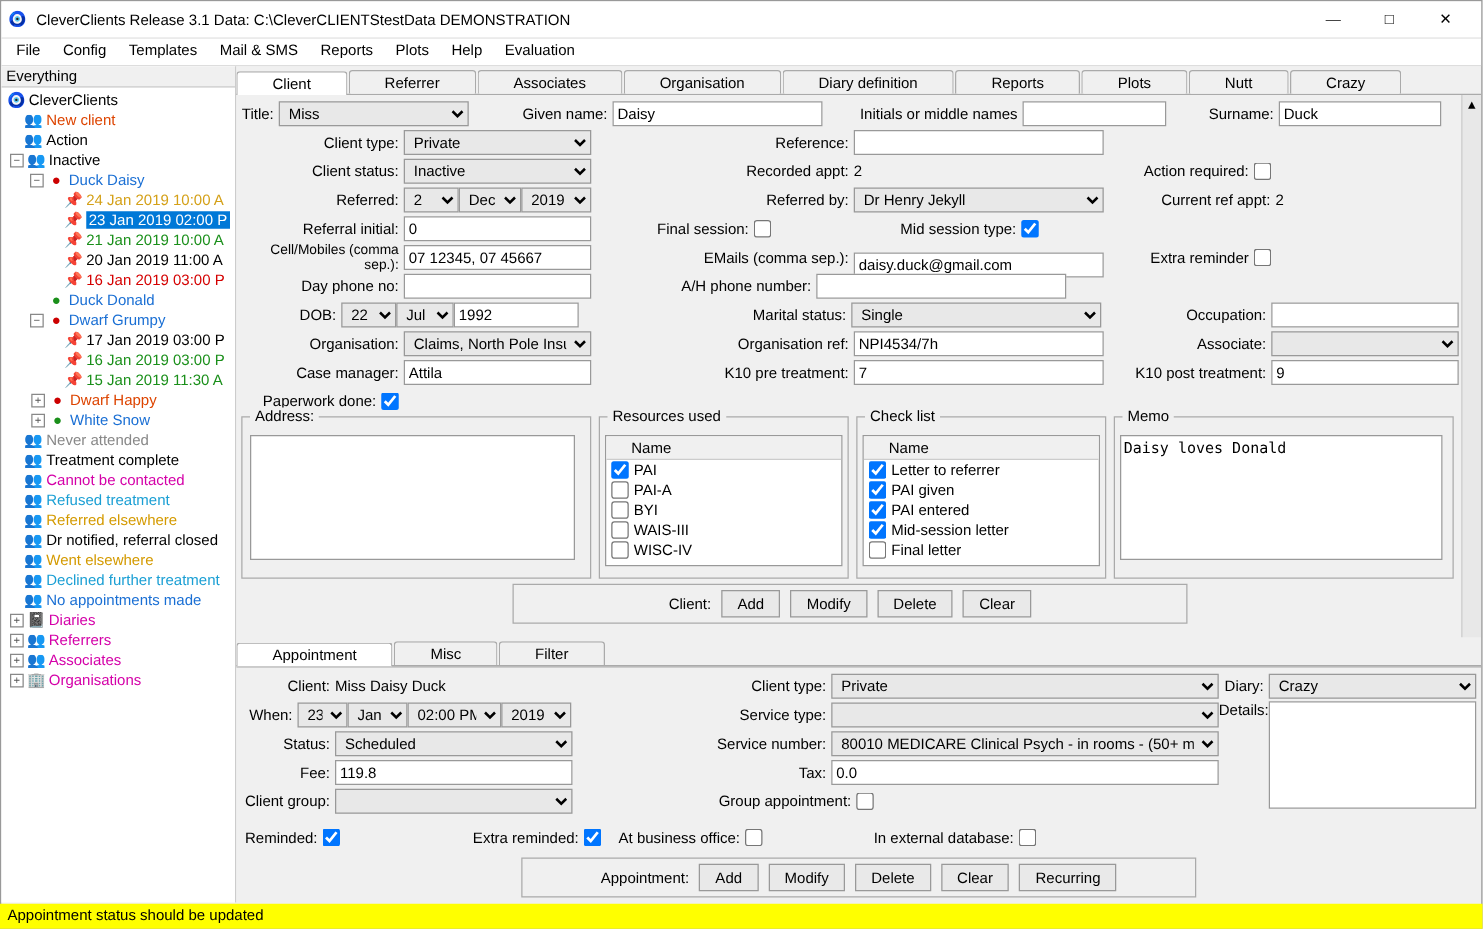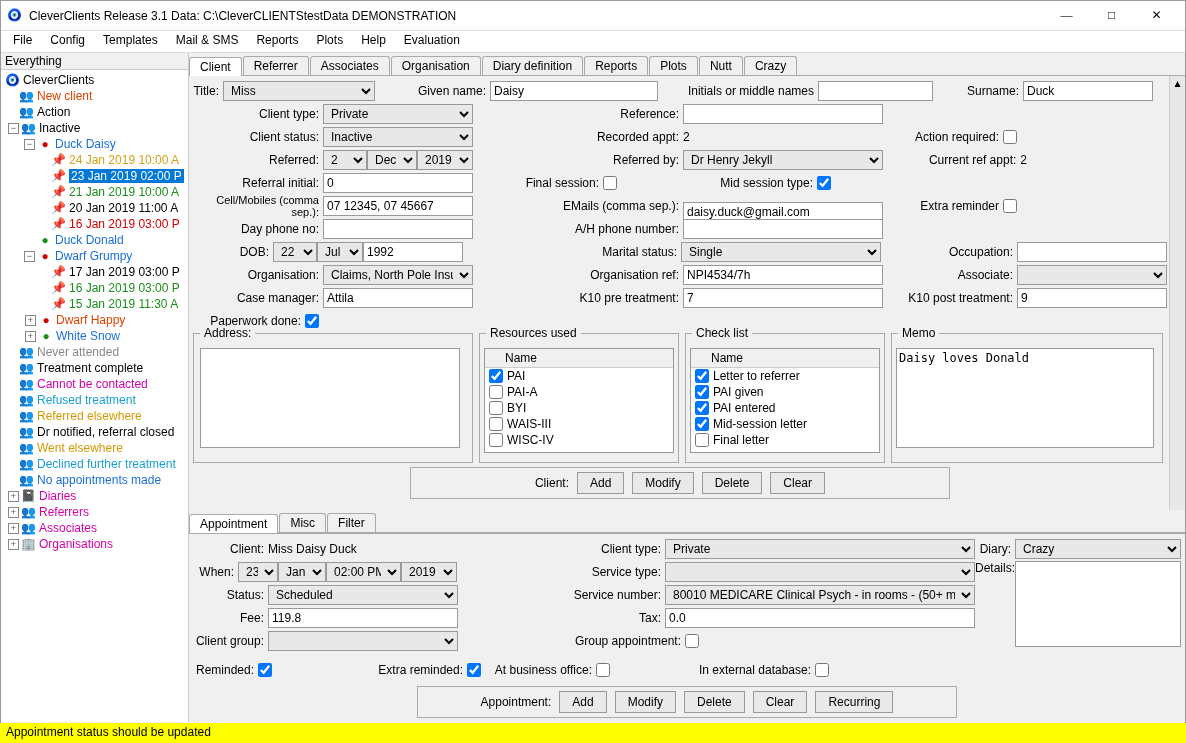--- a/index.html
+++ b/index.html
@@ -13,21 +13,21 @@
   .everything-header { background: #f0f0f0; padding: 1px 4px; border-bottom: 1px solid #ccc; }
   .main { display:flex; height: calc(100% - 30px - 22px - 20px); }
   .sidebar { width: 188px; background: #fff; border-right: 1px solid #ccc; overflow: auto; font-size: 12px; }
   .tree-item { white-space: nowrap; display:flex; align-items:center; height: 16px; gap:3px; }
   .tree-toggle { width:11px; height:11px; border:1px solid #888; font-size:9px; line-height:9px; text-align:center; color:#555; cursor:pointer; }
   .tree-indent { display:inline-block; }
   .tree-icon { width:14px; display:inline-flex; justify-content:center; }
   .tree-sel { background:#0078d7; color:#fff; padding:0 2px; }
   .content { flex:1; display:flex; flex-direction:column; overflow:hidden; }
   .tabbar { display:flex; border-bottom:1px solid #aaa; background:#f0f0f0; padding-top:3px;}
-  .tab { padding:2px 10px; border:1px solid #aaa; border-bottom:none; margin-right:1px; background:#f0f0f0; border-radius:3px 3px 0 0; cursor:default;}
+  .tab { padding:2px 28px; border:1px solid #aaa; border-bottom:none; margin-right:1px; background:#f0f0f0; border-radius:3px 3px 0 0; cursor:default;}
   .tab.active { background:#fff; position:relative; top:1px; }
   .client-panel { flex:1; overflow:auto; padding:4px 18px 4px 4px; position:relative; background:#f0f0f0;}
   .form-row { display:flex; align-items:center; margin-bottom:2px; height:21px; }
   .lbl { text-align:right; padding-right:4px; }
   input[type=text], select { height:20px; border:1px solid #999; background:#fff; font-size:12px; padding:0 3px; font-family:inherit;}
   select { background:#e8e8e8; }
   input[type=checkbox] { width:14px; height:14px; }
   .group-box { border:1px solid #aaa; }
   .group-title { position:relative; top:-8px; left:6px; background:#f0f0f0; padding:0 4px; display:inline-block;}
   button { background:#e9e9e9; border:1px solid #999; padding:2px 12px; font-size:12px; font-family:inherit; cursor:pointer; height:22px;}
@@ -305,21 +305,21 @@
         <input type="text" style="width: 200px; margin-top: 12px;" value="daisy.duck@gmail.com">
         <span style="flex:1"></span>
         <span class="lbl">Extra reminder</span>
         <input type="checkbox" style="">
         <span style="width:150px"></span>
       </div>
 
       <div class="form-row">
         <span class="lbl" style="width:130px">Day phone no:</span>
         <input type="text" style="width: 150px;" value="">
-        <span class="lbl" style="width:210px">A/H phone number:</span>
+        <span class="lbl" style="width:180px">A/H phone number:</span>
         <input type="text" style="width: 200px;" value="">
       </div>
 
       <div class="form-row">
         <span class="lbl" style="width:80px">DOB:</span>
         <select style="width:44px"><option>22</option></select>
         <select style="width:46px"><option>Jul</option></select>
         <input type="text" style="width: 100px;" value="1992">
         <span class="lbl" style="width:218px">Marital status:</span>
         <select style="width:200px"><option>Single</option></select>

